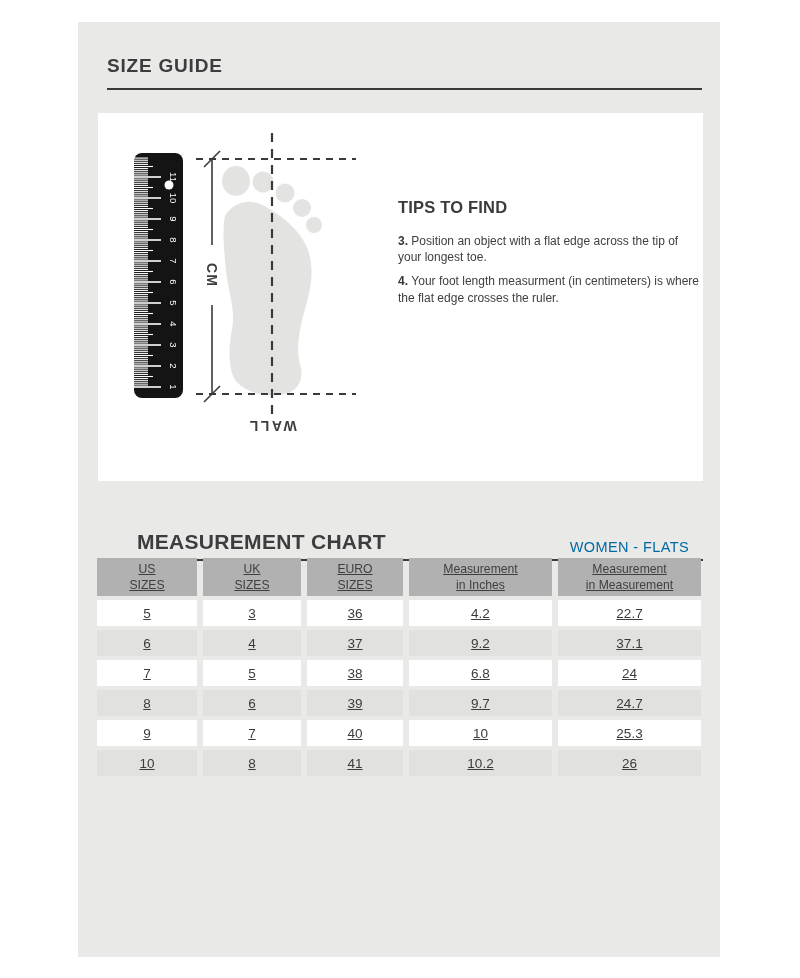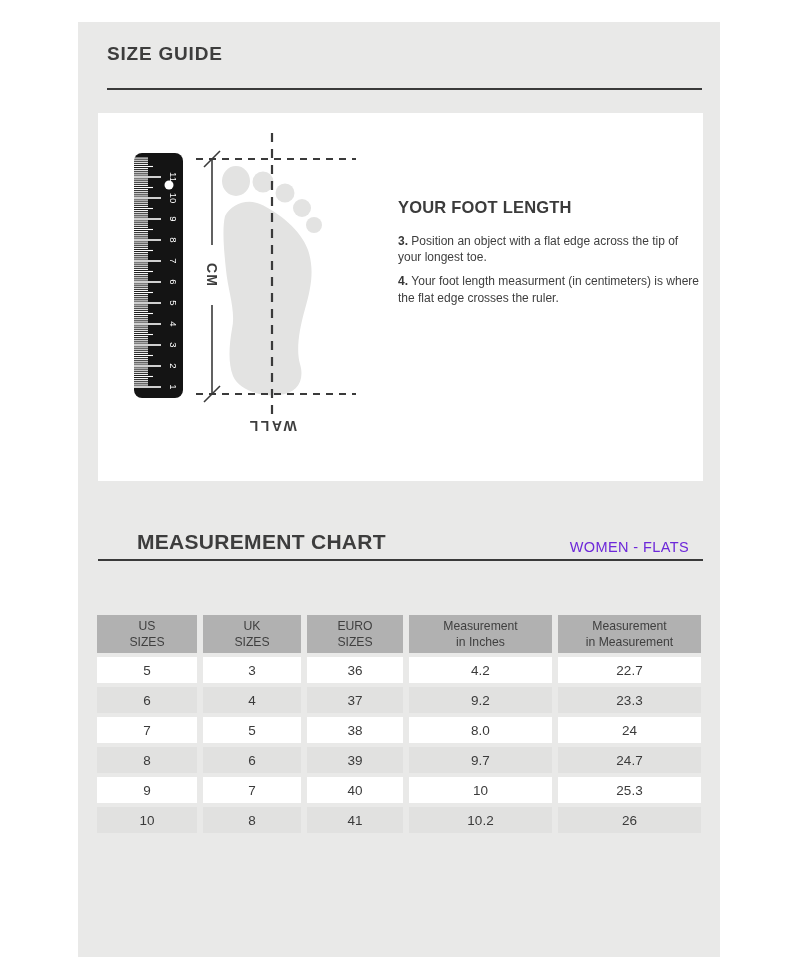--- a/index.html
+++ b/index.html
@@ -4,46 +4,46 @@
 <style>
   html,body{margin:0;padding:0;}
   body{
     width:800px;height:978px;background:#ffffff;position:relative;
     font-family:"Liberation Sans", sans-serif;color:#3e3e3e;
     -webkit-font-smoothing:antialiased;
   }
   .panel{position:absolute;left:78px;top:22px;width:642px;height:935px;background:#e9e9e8;}
 
   
-  .sg-title{position:absolute;left:29px;top:21px;font-size:19px;font-weight:700;
+  .sg-title{position:absolute;left:29px;top:33px;font-size:19px;font-weight:700;
     letter-spacing:.8px;color:#3d3d3d;}
   .sg-rule{position:absolute;left:29px;top:66px;width:595px;height:2px;background:#3a3a3a;}
 
   
   .diagram-box{position:absolute;left:20px;top:91px;width:605px;height:368px;background:#ffffff;}
   .diagram-svg{position:absolute;left:0;top:0;width:605px;height:368px;}
   .diagram-svg text{font-family:"Liberation Sans", sans-serif;}
 
   
   .tips{position:absolute;left:300px;top:84px;width:305px;}
   .tips-title{font-size:16.5px;font-weight:700;line-height:1.25;color:#3b3b3b;letter-spacing:.2px;}
   .tips-list{margin-top:15px;}
   .tip{font-size:12px;line-height:1.4;color:#3e3e3e;margin-bottom:7px;}
   .tip-num{font-weight:700;color:#363636;}
 
   
   .mc-title{position:absolute;left:35px;top:508px;font-size:21px;font-weight:700;
     letter-spacing:.3px;color:#3d3d3d;margin-left:24px;}
   .mc-cat{position:absolute;right:31px;top:517px;font-size:14.5px;font-weight:400;
-    letter-spacing:.4px;color:#6d28d9;}
+    letter-spacing:.4px;color:#0369a1;}
   .mc-rule{position:absolute;left:20px;top:537px;width:605px;height:2px;background:#3a3a3a;}
 
   
-  .size-table{position:absolute;left:13px;top:589px;width:616px;
-    border-collapse:separate;border-spacing:6px 4px;table-layout:fixed;}
+  .size-table{position:absolute;left:13px;top:532px;width:616px;
+    border-collapse:separate;border-spacing:6px 4px;table-layout:fixed;text-decoration:underline;}
   .size-table th{background:#b1b1b1;color:#3f3f3f;font-weight:400;font-size:12.2px;
     line-height:1.35;height:36px;text-align:center;vertical-align:middle;}
   .size-table td{background:#ffffff;color:#3b3b3b;font-size:13.5px;height:24px;
     text-align:center;vertical-align:middle;}
   .size-table tr.alt td{background:#e1e1e0;}
 </style>
 </head>
 <body>
 
 <div class="panel">
@@ -210,21 +210,21 @@
             <line x1="36" y1="61.900000000000006" x2="50" y2="61.900000000000006" stroke="#ffffff" stroke-width="1.1"></line>
           </g>
         <circle cx="71" cy="72" r="4.5" fill="#ffffff"></circle>
       </g>
 
       <text x="174" y="313" transform="rotate(180 174 313)" text-anchor="middle" dominant-baseline="central" font-size="14" font-weight="700" letter-spacing="2.5" fill="#3d3d3d">WALL</text>
     </svg>
 
     <div class="tips">
       <div class="tips-title">
-        <div>YOUR FOOT LENGTH</div>
+        <div>TIPS TO FIND</div>
       </div>
       <div class="tips-list">
           <div class="tip"><b class="tip-num">3.</b><span>&nbsp;Position an object with a flat edge across the tip of your longest toe.</span></div>
           <div class="tip"><b class="tip-num">4.</b><span>&nbsp;Your foot length measurment (in centimeters) is where the flat edge crosses the ruler.</span></div>
         </div>
     </div>
   </div>
 
   <div class="mc-title">MEASUREMENT CHART</div>
   <div class="mc-cat">WOMEN - FLATS</div>
@@ -268,27 +268,27 @@
           <td>3</td>
           <td>36</td>
           <td>4.2</td>
           <td>22.7</td>
         </tr>
         <tr class="alt">
           <td>6</td>
           <td>4</td>
           <td>37</td>
           <td>9.2</td>
-          <td>23.3</td>
+          <td>37.1</td>
         </tr>
         <tr>
           <td>7</td>
           <td>5</td>
           <td>38</td>
-          <td>8.0</td>
+          <td>6.8</td>
           <td>24</td>
         </tr>
         <tr class="alt">
           <td>8</td>
           <td>6</td>
           <td>39</td>
           <td>9.7</td>
           <td>24.7</td>
         </tr>
         <tr>

